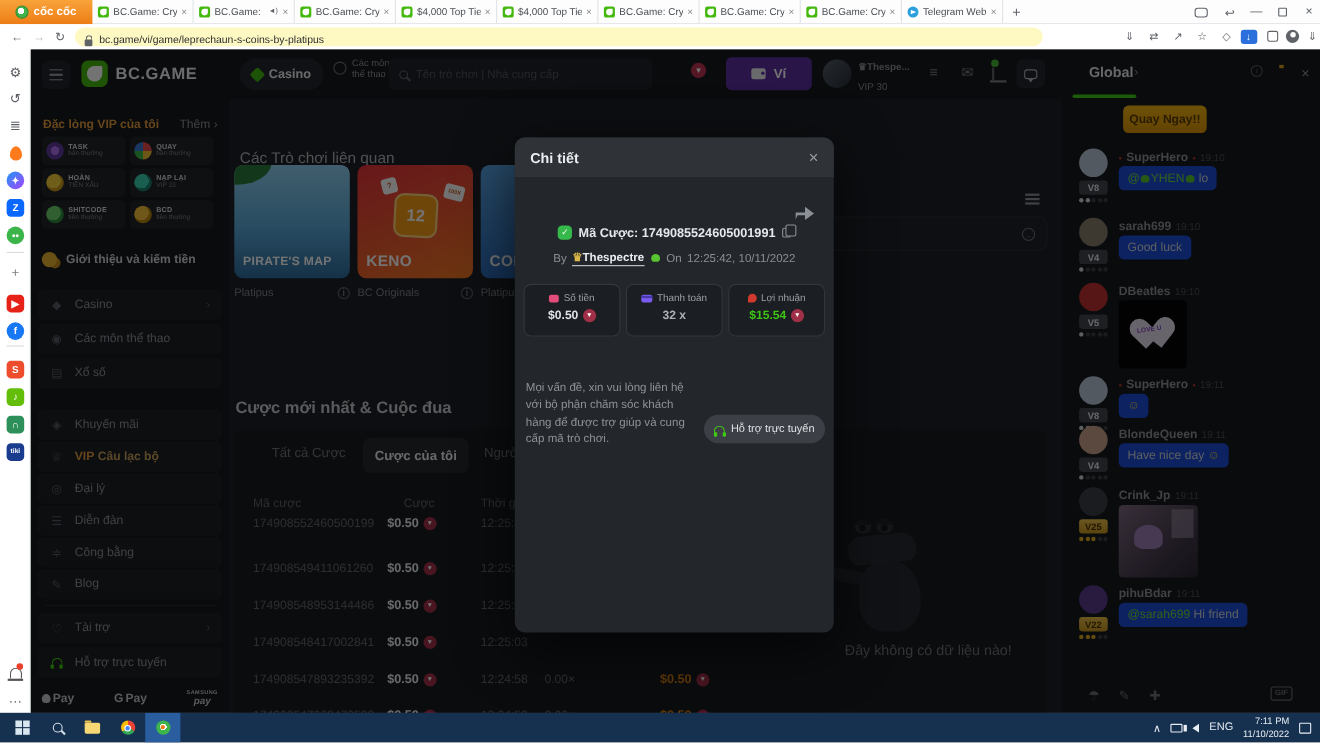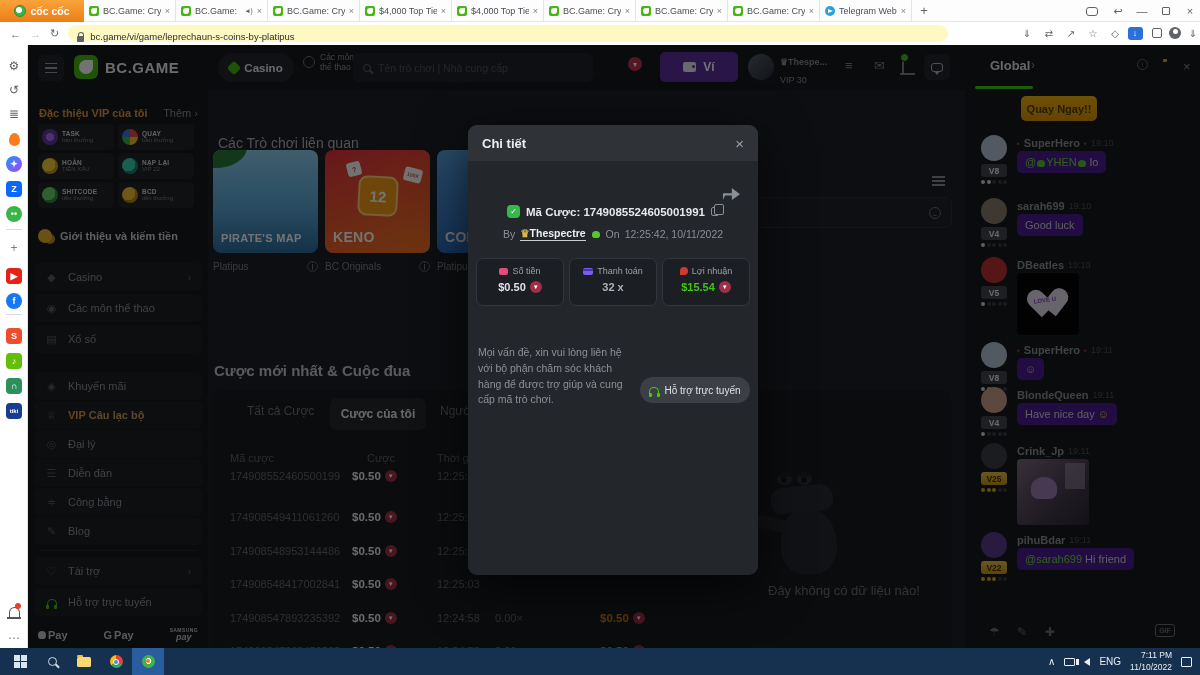--- a/index.html
+++ b/index.html
@@ -173,21 +173,21 @@
 .msg{position:absolute;left:0;width:235px}
 .mav{position:absolute;left:16px;top:0;width:26px;height:26px;border-radius:50%}
 .vbadge{position:absolute;left:16px;top:29px;width:26px;height:13px;background:#41454c;border-radius:3px;color:#e7e9ec;font-size:8.5px;font-weight:bold;display:flex;align-items:center;justify-content:center}
 .vbadge.gold{background:linear-gradient(180deg,#e9c04a,#c9971f);color:#4a3403}
 .stars{position:absolute;left:16px;top:45px;display:flex;gap:1.5px}
 .st{width:4px;height:4px;border-radius:50%;background:#3a3e45}
 .st.on{background:#cfd3d9}
 .st.gon{background:#d9a91e}
 .mname{position:absolute;left:52px;top:2px;font-size:11px;font-weight:bold;color:#8e9298;display:flex;gap:4px;align-items:center}
 .mtime{font-size:9px;color:#4d5157;font-weight:normal}
-.mbubble{position:absolute;left:52px;top:16px;max-width:150px;background:#4c1d95;border-radius:5px;padding:5px 8px;font-size:11px;color:#ced2d7;white-space:nowrap}
+.mbubble{position:absolute;left:52px;top:16px;max-width:150px;background:#1d4ed8;border-radius:5px;padding:5px 8px;font-size:11px;color:#ced2d7;white-space:nowrap}
 .green{color:#6fd937}
 .emo{color:#e8c93e}
 .rdeco{color:#c0392b;font-size:8px}
 .frog{display:inline-block;width:8px;height:7px;border-radius:50% 50% 40% 40%;background:#58c431;vertical-align:middle;margin:0 1px}
 .sticker{position:absolute;left:52px;top:16px;width:62px;height:62px;background:#060606;border-radius:4px;display:flex;align-items:center;justify-content:center}
 .hrt{position:relative;width:36px;height:32px;transform:rotate(-4deg)}
 .hrt:before,.hrt:after{content:"";position:absolute;top:0;width:18px;height:26px;background:#e6ddf0;border-radius:9px 9px 0 0}
 .hrt:before{left:0;transform:rotate(-42deg)}
 .hrt:after{right:0;transform:rotate(42deg)}
 .hrt b{position:absolute;left:4px;top:9px;z-index:2;font-size:6px;color:#8a4bbf;transform:rotate(-4deg)}
@@ -401,21 +401,21 @@
     <div id="gnav">
       <div id="hamb">
           <span></span>
           <span></span>
           <span></span>
         </div>
       <div id="glogo">
         <span class="pac"></span>
         <span id="glogotxt">BC.GAME</span>
       </div>
-      <div id="viptitle">Đặc thiệu VIP của tôi</div>
+      <div id="viptitle">Đặc lòng VIP của tôi</div>
       <div id="vipmore"><span>Thêm</span> ›</div>
 
       <div class="vcard" style="left:10px;top:79px">
           <span class="vic" style="background:radial-gradient(circle,#b06df0 0 35%,#5f3aa0 36%)"></span>
           <span class="vtxt">
             <b>TASK</b>
             <i>bản thưởng</i>
           </span>
         </div>
       <div class="vcard" style="left:90px;top:79px">

